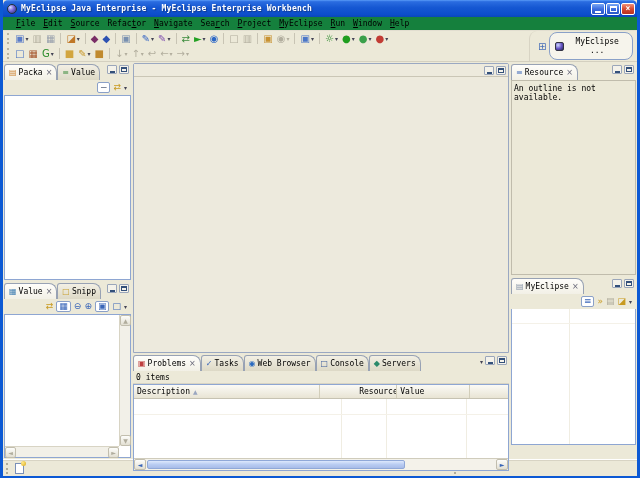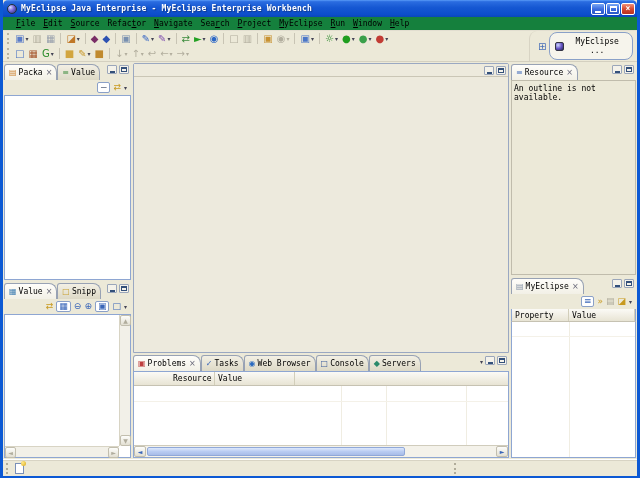--- a/index.html
+++ b/index.html
@@ -438,22 +438,27 @@
         <div class="pm-btns">
           <span class="vmenu" style="margin-top:2px">▾</span>
           <span class="pm">
               <span class="pm-min-g"></span>
             </span>
           <span class="pm">
               <span class="pm-max-g"></span>
             </span>
         </div>
       </div>
+      <div class="bt-items">0 items</div>
       <div class="bt-body">
         <div class="bt-header">
+          <div class="bt-hcell" style="width:207px;">
+            <span>Description</span>
+            <span class="sort">▲</span>
+          </div>
           <div class="bt-hcell" style="width:45px;margin-left:36px;">
             <span>Resource</span>
           </div>
           <div class="bt-hcell" style="width:80px;">
             <span>Value</span>
           </div>
           <div class="bt-hcell" style="width:42px;margin-top:24px;">
             <span>Location</span>
           </div>
         </div>
@@ -507,28 +512,20 @@
             </span>
         </div>
       </div>
       <div class="viewbar">
         <span class="vicon boxed blue">≡</span>
         <span class="vicon yellow">»</span>
         <span class="vicon gray">▤</span>
         <span class="vicon yellow">◪</span>
         <span class="vmenu">▾</span>
       </div>
-      <div class="pr-header">
-        <div class="pr-hcell" style="width:57px;">
-          <span>Property</span>
-        </div>
-        <div class="pr-hcell" style="flex:1;">
-          <span>Value</span>
-        </div>
-      </div>
       <div class="pr-body">
         <div class="pr-collne"></div>
         <div class="pr-rowline"></div>
       </div>
     </div>
 
   </div>
 
   <div class="statusbar">
     <span class="sgrip"></span>

